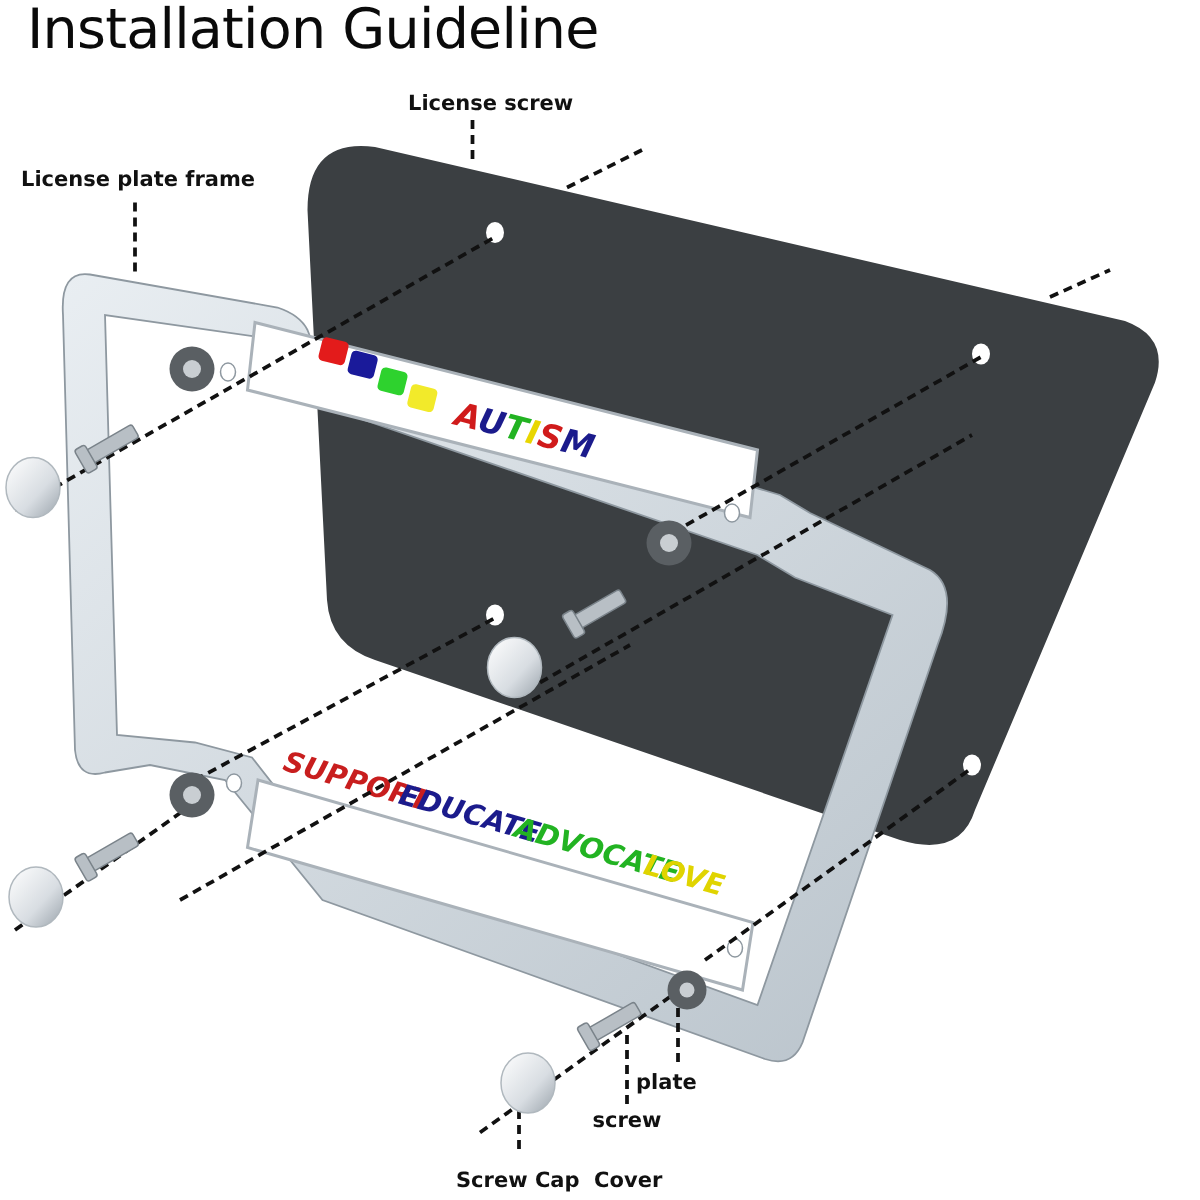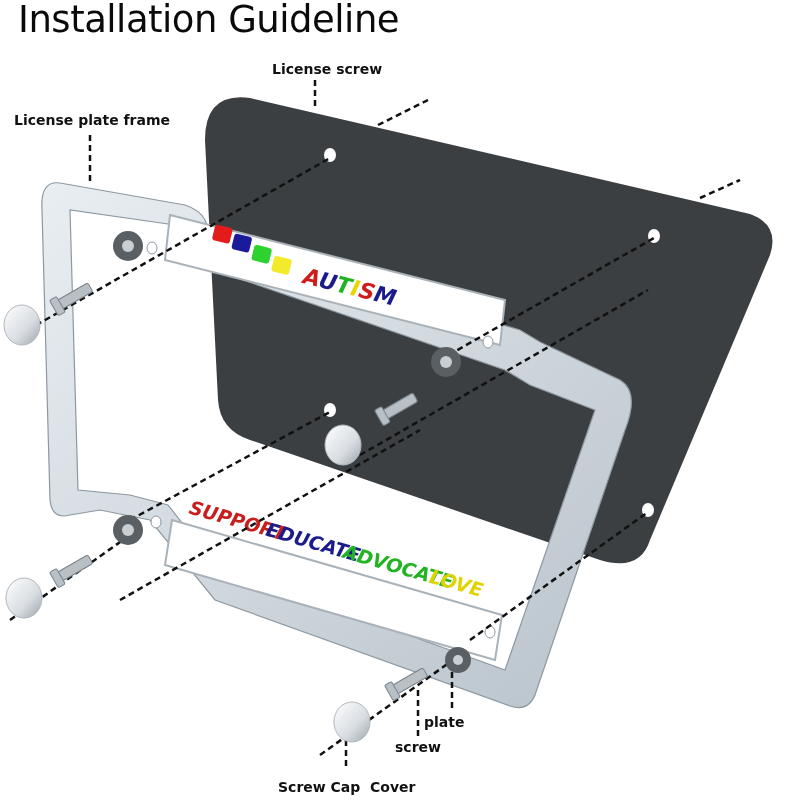--- a/index.html
+++ b/index.html
@@ -129,13 +129,13 @@
     <ellipse cx="343" cy="445" rx="18" ry="20"></ellipse>
     <ellipse cx="24" cy="598" rx="18" ry="20"></ellipse>
     <ellipse cx="352" cy="722" rx="18" ry="20"></ellipse>
   </g>
 </svg>
 
 <div class="label" style="left:272px;top:61px;">License screw</div>
 <div class="label" style="left:14px;top:112px;">License plate frame</div>
 <div class="label" style="left:424px;top:714px;">plate</div>
 <div class="label" style="left:395px;top:739px;text-align:right;">screw</div>
-<div class="label" style="left:278px;top:779px;white-space:pre;">Screw Cap  Cover</div>
+<div class="label" style="left:304px;top:779px;white-space:pre;">Screw Cap  Cover</div>
 
 </body></html>

